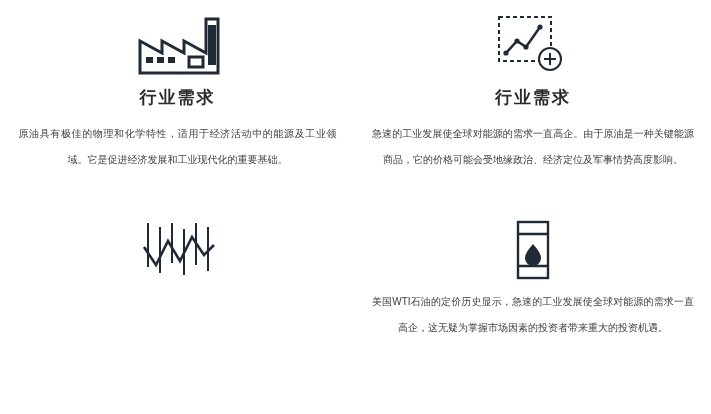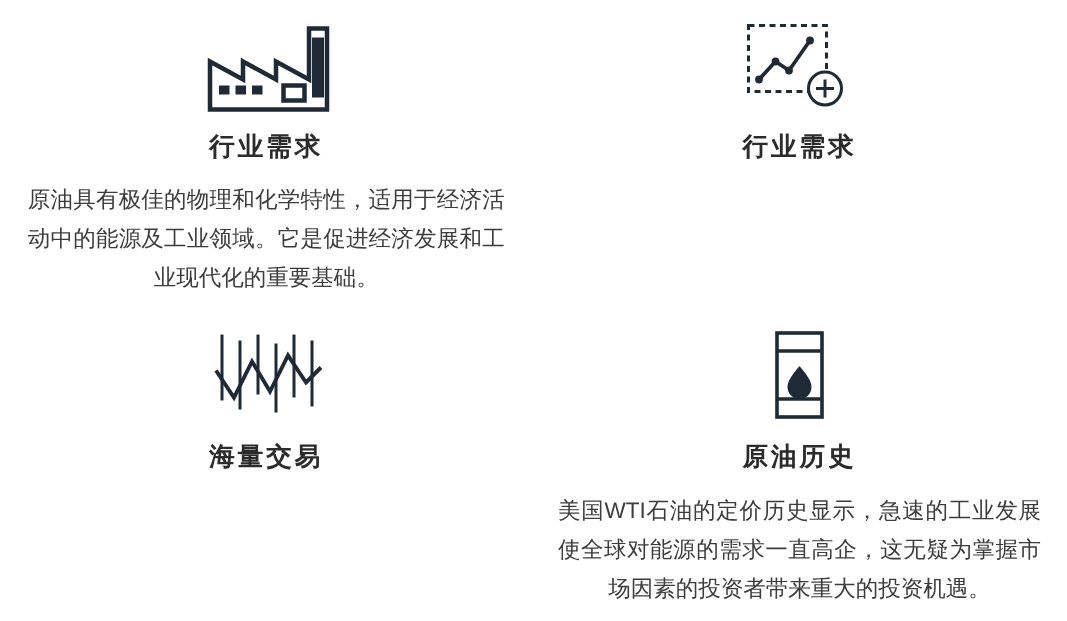--- a/index.html
+++ b/index.html
@@ -37,21 +37,21 @@
   .card-title {
     font-size: 17px;
     font-weight: bold;
     color: #2b2b2b;
     letter-spacing: 2px;
     margin-top: 4px;
     margin-bottom: 12px;
     text-align: left;
   }
   .card-body {
-    font-size: 15px;
+    font-size: 10px;
     line-height: 26px;
     color: #3c3c3c;
     text-align: justify;
     text-align-last: center;
     width: 322px;
   }
   .cell-left .card-body { width: 318px; }
   .cell-right .card-body { width: 322px; }
   svg { display: block; }
 </style>
@@ -82,37 +82,36 @@
         <polyline points="13,42 24,30 33,36 47,16" fill="none" stroke-width="2.5"></polyline>
         <circle cx="13" cy="42" r="2.6" fill="#1f2a36" stroke="none"></circle>
         <circle cx="24" cy="30" r="2.6" fill="#1f2a36" stroke="none"></circle>
         <circle cx="33" cy="36" r="2.6" fill="#1f2a36" stroke="none"></circle>
         <circle cx="47" cy="16" r="2.6" fill="#1f2a36" stroke="none"></circle>
         <circle cx="57" cy="48" r="11" fill="#ffffff" stroke="#1f2a36" stroke-width="2"></circle>
         <path d="M57 42 L57 54 M51 48 L63 48" stroke-width="2"></path>
       </svg>
     </div>
     <div class="card-title">行业需求</div>
+    <div class="card-body">急速的工业发展使全球对能源的需求一直高企。由于原油是一种关键能源商品，它的价格可能会受地缘政治、经济定位及军事情势高度影响。</div>
   </div>
 
   <div class="cell cell-left">
     <div class="icon-wrap">
       <svg width="84" height="68" viewBox="0 0 84 68" fill="none" stroke="#1f2a36" stroke-width="2">
         <path d="M12 6 L12 50 M24 10 L24 56 M36 6 L36 46 M48 12 L48 58 M60 6 L60 48 M72 10 L72 54"></path>
         <polyline points="8,30 20,48 32,24 44,44 56,20 68,38 78,28" fill="none" stroke-width="2.6"></polyline>
       </svg>
     </div>
-    <div class="card-title">海量交易</div>
   </div>
 
   <div class="cell cell-right">
     <div class="icon-wrap">
       <svg width="58" height="70" viewBox="0 0 58 70" fill="none" stroke="#1f2a36" stroke-width="2.4">
         <rect x="14" y="6" width="30" height="56" fill="none"></rect>
         <path d="M14 18 L44 18 M14 50 L44 50"></path>
         <path d="M29 28 C24 34 21 38 21 42 a8 8 0 0 0 16 0 c0 -4 -3 -8 -8 -14 Z" fill="#1f2a36" stroke="none"></path>
       </svg>
     </div>
-    <div class="card-title">原油历史</div>
     <div class="card-body">美国WTI石油的定价历史显示，急速的工业发展使全球对能源的需求一直高企，这无疑为掌握市场因素的投资者带来重大的投资机遇。</div>
   </div>
 
 </div>
 
 </body></html>

